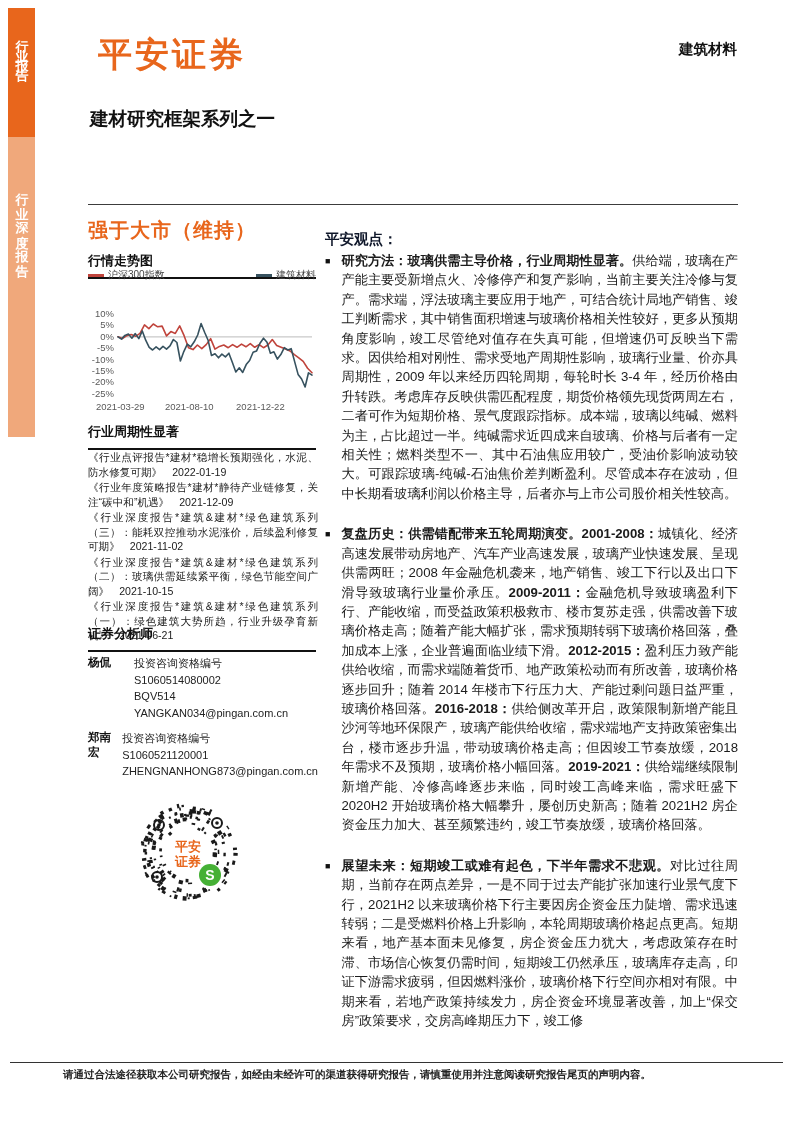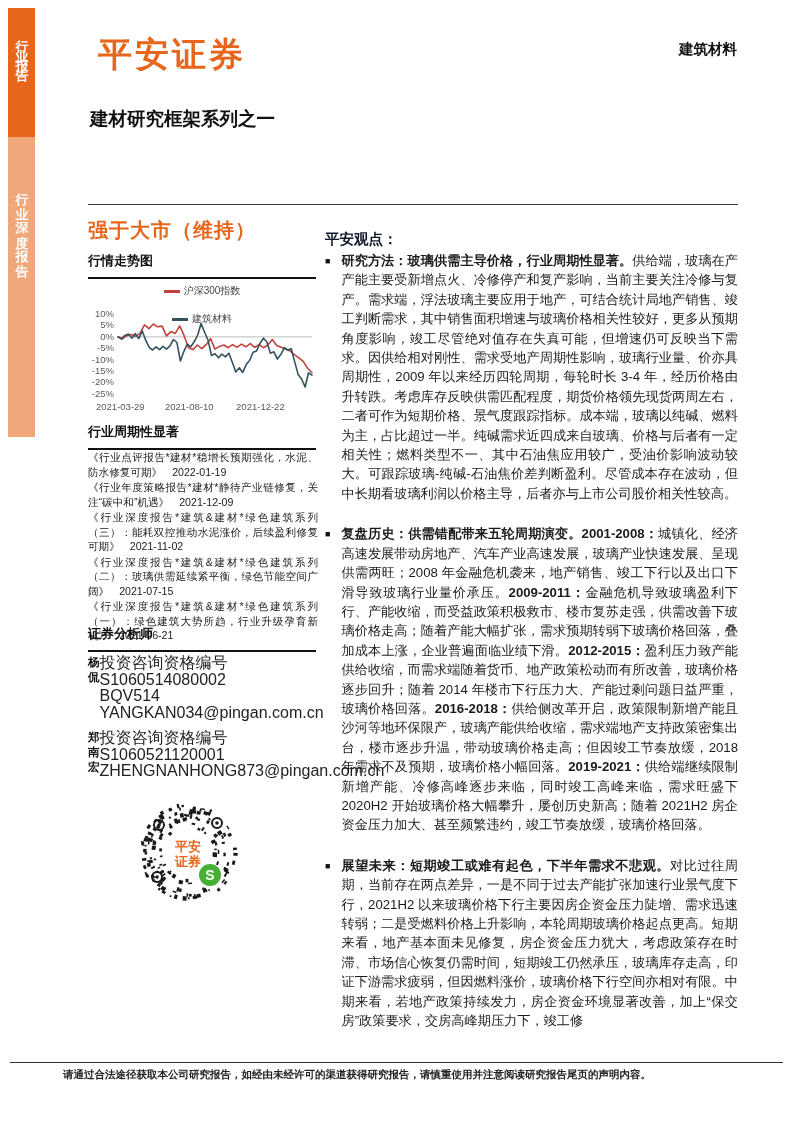--- a/index.html
+++ b/index.html
@@ -23,35 +23,35 @@
   .header-rule{position:absolute;left:88px;top:204px;width:650px;border-top:1.5px solid #3c3c3c;}
 
   
   .rating{position:absolute;left:88px;top:217px;font-size:20px;font-weight:bold;color:#e8661c;letter-spacing:1px;}
   .sec-head{position:absolute;left:88px;width:228px;font-size:13px;font-weight:bold;color:#111;
         border-bottom:2.5px solid #111;padding-bottom:7px;}
   .sec-chart{top:252px;}
   .sec-related{top:423px;}
   .sec-analyst{top:625px;}
 
-  .legend{position:absolute;left:88px;top:284px;width:228px;display:flex;justify-content:space-between;gap:14px;
-        font-size:10px;color:#444;align-items:center;flex-direction:column;}
+  .legend{position:absolute;left:88px;top:268px;width:228px;display:flex;justify-content:space-between;gap:14px;
+        font-size:10px;color:#444;align-items:center;}
   .legend .item{display:flex;align-items:center;gap:4px;}
   .legend .swatch{display:inline-block;width:16px;height:3px;}
 
   .chart-wrap{position:absolute;left:88px;top:298px;width:228px;height:120px;}
 
   .reports{position:absolute;left:88px;top:450px;width:230px;font-size:10.6px;line-height:14.5px;color:#1b1b1b;text-align:justify;}
   .report{margin-bottom:1px;}
   .report .rdate{margin-left:10px;white-space:nowrap;}
 
   .analysts{position:absolute;left:88px;top:655px;width:230px;}
   .analyst{display:flex;margin-bottom:9px;}
   .analyst .aname{width:46px;font-size:11.5px;font-weight:bold;color:#111;font-family:Liberation Serif, serif;}
-  .analyst .adetail{flex:1;font-size:16px;line-height:16.5px;color:#222;}
+  .analyst .adetail{flex:1;font-size:11px;line-height:16.5px;color:#222;}
   .analyst .adetail div:empty{display:none;}
 
   .qr-wrap{position:absolute;left:136px;top:803px;width:104px;height:104px;}
 
   
   .vp-title{position:absolute;left:325px;top:230px;font-size:14.5px;font-weight:bold;color:#0f172a;}
   .bullets{position:absolute;left:325px;top:251px;width:413px;}
   .bullet{display:flex;gap:11px;margin-bottom:21px;}
   .bullet .marker{font-size:9px;line-height:19.4px;color:#111;flex:0 0 auto;padding-top:1px;}
   .bullet .btext{flex:1;font-size:13.2px;line-height:19.4px;text-align:justify;color:#1b1b1b;}
@@ -112,21 +112,21 @@
         <polyline points="30.0,38.8 34.4,40.6 38.8,37.7 43.2,36.5 47.6,38.3 52.0,35.4 56.5,26.9 60.9,30.6 65.3,26.0 69.7,28.8 74.1,28.1 78.5,37.9 82.9,33.6 87.3,35.4 91.7,27.9 96.1,37.7 100.5,49.7 105.0,51.6 109.4,47.0 113.8,50.7 118.2,46.6 122.6,40.6 127.0,51.1 131.4,48.4 135.8,47.0 140.2,49.7 144.6,46.6 149.0,49.3 153.5,46.1 157.9,48.8 162.3,45.6 166.7,49.3 171.1,46.6 175.5,49.7 179.9,47.0 184.3,41.5 188.7,47.5 193.1,49.3 197.5,51.1 202.0,52.9 206.4,56.6 210.8,59.8 215.2,63.4 219.6,70.3 224.0,74.8" fill="none" stroke="#c0443c" stroke-width="1.6" stroke-linejoin="round" stroke-linecap="round"></polyline>
         <polyline points="30.0,38.8 33.5,41.1 36.9,37.4 40.4,36.1 43.9,40.2 47.3,35.6 50.8,40.6 54.3,32.9 57.7,42.2 61.2,49.3 64.6,52.0 68.1,48.8 71.6,51.6 75.0,48.4 78.5,51.1 82.0,47.9 85.4,41.5 88.9,44.5 92.4,63.0 95.8,53.6 99.3,46.1 102.8,48.8 106.2,43.8 109.7,37.0 113.1,25.6 116.6,34.2 120.1,42.2 123.5,57.5 127.0,55.7 130.5,59.8 133.9,56.1 137.4,58.9 140.9,55.2 144.3,64.3 147.8,73.9 151.3,69.8 154.7,74.4 158.2,66.6 161.6,62.5 165.1,54.3 168.6,52.9 172.0,45.2 175.5,40.2 179.0,44.3 182.4,55.2 185.9,53.8 189.4,61.1 192.8,56.6 196.3,49.7 199.8,52.0 203.2,50.7 206.7,63.9 210.1,76.4 213.6,81.0 217.1,89.0 220.5,74.8 224.0,77.1" fill="none" stroke="#37525f" stroke-width="1.6" stroke-linejoin="round" stroke-linecap="round"></polyline>
       </svg>
   </div>
 
   <div class="sec-head sec-related">行业周期性显著</div>
   <div class="reports">
     <div class="report"><span>《行业点评报告*建材*稳增长预期强化，水泥、防水修复可期》</span><span class="rdate">2022-01-19</span></div>
     <div class="report"><span>《行业年度策略报告*建材*静待产业链修复，关注“碳中和”机遇》</span><span class="rdate">2021-12-09</span></div>
     <div class="report"><span>《行业深度报告*建筑&amp;建材*绿色建筑系列（三）：能耗双控推动水泥涨价，后续盈利修复可期》</span><span class="rdate">2021-11-02</span></div>
-    <div class="report"><span>《行业深度报告*建筑&amp;建材*绿色建筑系列（二）：玻璃供需延续紧平衡，绿色节能空间广阔》</span><span class="rdate">2021-07-15</span></div>
+    <div class="report"><span>《行业深度报告*建筑&amp;建材*绿色建筑系列（二）：玻璃供需延续紧平衡，绿色节能空间广阔》</span><span class="rdate">2021-10-15</span></div>
     <div class="report"><span>《行业深度报告*建筑&amp;建材*绿色建筑系列（一）：绿色建筑大势所趋，行业升级孕育新机》</span><span class="rdate">2021-06-21</span></div>
   </div>
 
   <div class="sec-head sec-analyst">证券分析师</div>
   <div class="analysts">
     <div class="analyst">
       <div class="aname">杨侃</div>
       <div class="adetail">
         <div>投资咨询资格编号</div>
         <div>S1060514080002</div>

